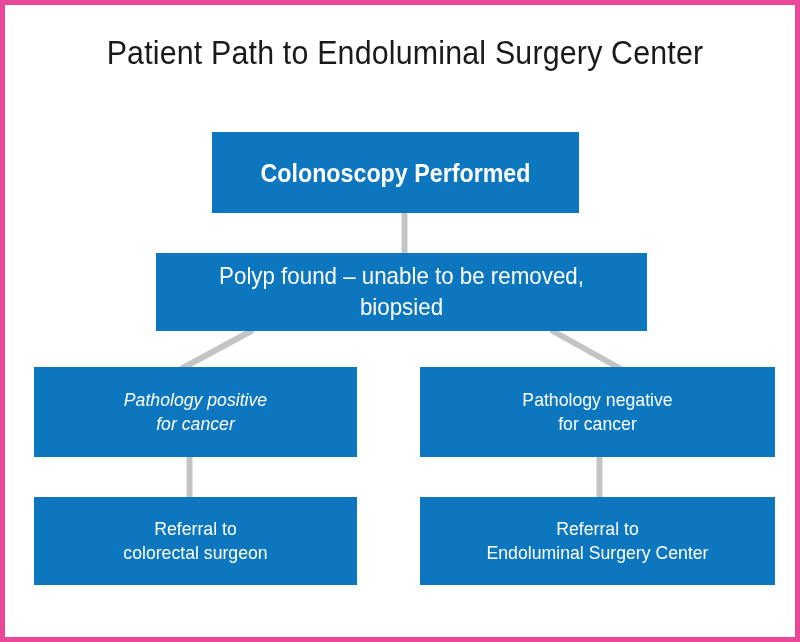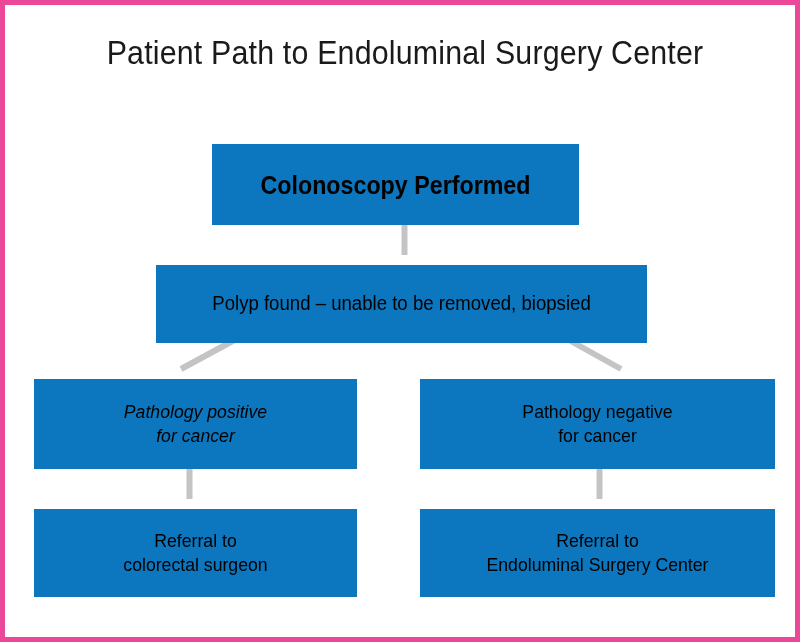--- a/index.html
+++ b/index.html
@@ -47,31 +47,30 @@
     width: 800px;
     height: 642px;
     z-index: 1;
   }
 
   
   .node {
     position: absolute;
     z-index: 2;
     background: #0c77be;
-    color: #000000;
+    color: #ffffff;
     display: flex;
     align-items: center;
     justify-content: center;
     text-align: center;
     box-sizing: border-box;
     padding: 4px 10px;
     font-family: "Liberation Sans", sans-serif;
     font-weight: 400;
     line-height: 1.28;
-    margin-top: 12px;
   }
   .node .label {
     display: block;
     width: 100%;
     transform: scaleX(0.93);
     transform-origin: center center;
     white-space: pre-line;
   }
 
   #node-colonoscopy {
@@ -80,21 +79,21 @@
     width: 367px;
     height: 81px;
     font-size: 25px;
     font-weight: 700;
   }
   #node-polyp {
     left: 151px;
     top: 248px;
     width: 491px;
     height: 78px;
-    font-size: 20px;
+    font-size: 24px;
   }
   #node-path-positive {
     left: 29px;
     top: 362px;
     width: 323px;
     height: 90px;
     font-size: 19px;
     font-style: italic;
   }
   #node-path-negative {

